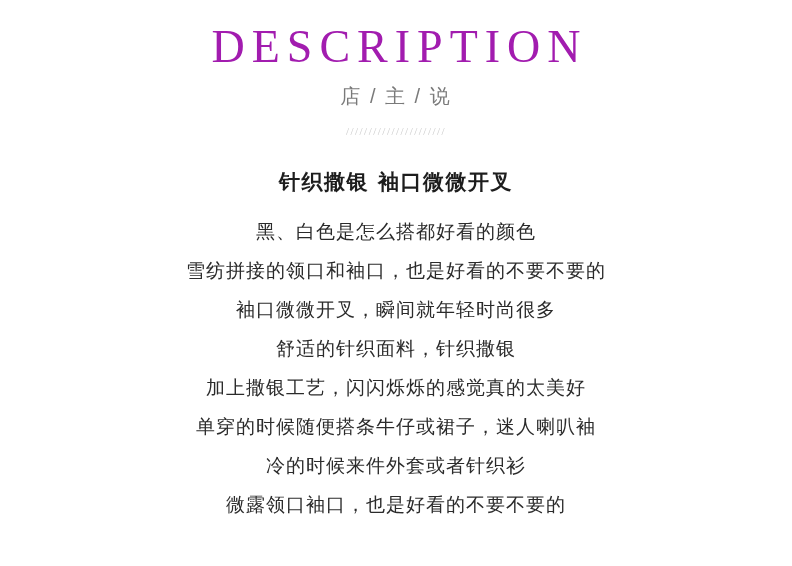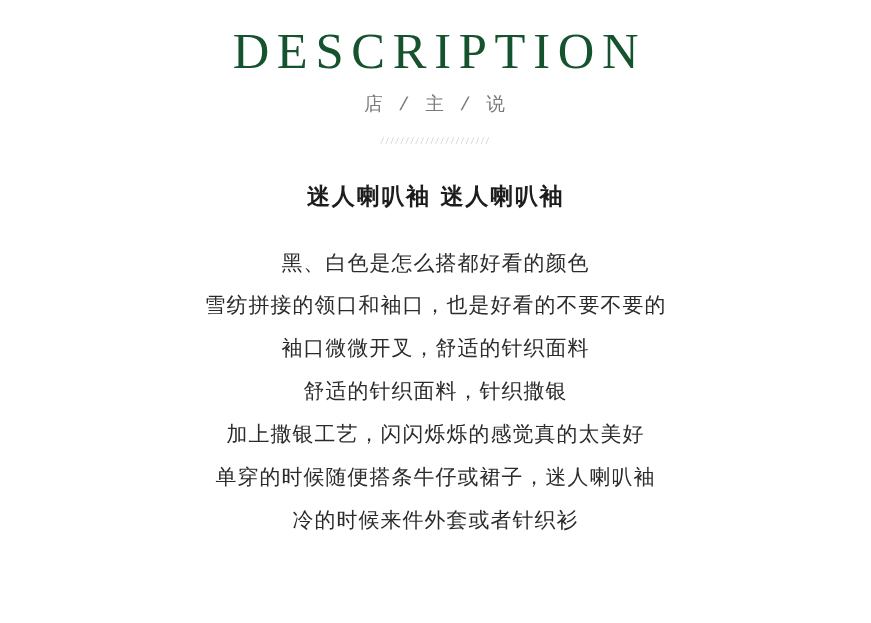--- a/index.html
+++ b/index.html
@@ -25,51 +25,51 @@
   .header-block {
     margin-top: 22px;
     display: flex;
     flex-direction: column;
     align-items: center;
   }
   .title-en {
     font-family: "Liberation Serif", serif;
     font-size: 46px;
     letter-spacing: 7px;
-    color: #14532d;
+    color: #a21caf;
     font-weight: 400;
     line-height: 1.1;
     text-indent: 7px;
     text-align: center;
   }
   .title-cn {
     margin-top: 10px;
-    font-size: 17px;
+    font-size: 20px;
     color: #7a7a7a;
     letter-spacing: 2px;
-    font-family: Liberation Mono, monospace;
+    font-family: Liberation Sans, sans-serif;
   }
   .divider {
     margin-top: 16px;
     font-size: 11px;
     color: #c9c9c9;
     letter-spacing: 1.5px;
     font-family: "Liberation Serif", serif;
     transform: scaleY(0.85);
   }
   .subtitle {
     margin-top: 30px;
     font-size: 21px;
     font-weight: bold;
     color: #1d1d1d;
     letter-spacing: 1.5px;
     font-family: "DejaVu Sans", sans-serif;
   }
   .body-lines {
-    margin-top: 28px;
+    margin-top: 16px;
     display: flex;
     flex-direction: column;
     align-items: center;
     width: 100%;
   }
   .body-line {
     font-size: 19px;
     color: #2b2b2b;
     letter-spacing: 1px;
     line-height: 39px;
@@ -81,25 +81,26 @@
 <body>
 
 <div class="page">
 
   <div class="header-block">
     <div class="title-en">DESCRIPTION</div>
     <div class="title-cn">店 / 主 / 说</div>
     <div class="divider">//////////////////////</div>
   </div>
 
-  <div class="subtitle">迷人喇叭袖  迷人喇叭袖</div>
+  <div class="subtitle">针织撒银  袖口微微开叉</div>
 
   <div class="body-lines">
     <div class="body-line">黑、白色是怎么搭都好看的颜色</div>
     <div class="body-line">雪纺拼接的领口和袖口，也是好看的不要不要的</div>
-    <div class="body-line">袖口微微开叉，舒适的针织面料</div>
+    <div class="body-line">袖口微微开叉，瞬间就年轻时尚很多</div>
     <div class="body-line">舒适的针织面料，针织撒银</div>
     <div class="body-line">加上撒银工艺，闪闪烁烁的感觉真的太美好</div>
     <div class="body-line">单穿的时候随便搭条牛仔或裙子，迷人喇叭袖</div>
     <div class="body-line">冷的时候来件外套或者针织衫</div>
+    <div class="body-line">微露领口袖口，也是好看的不要不要的</div>
   </div>
 
 </div>
 
 </body></html>

